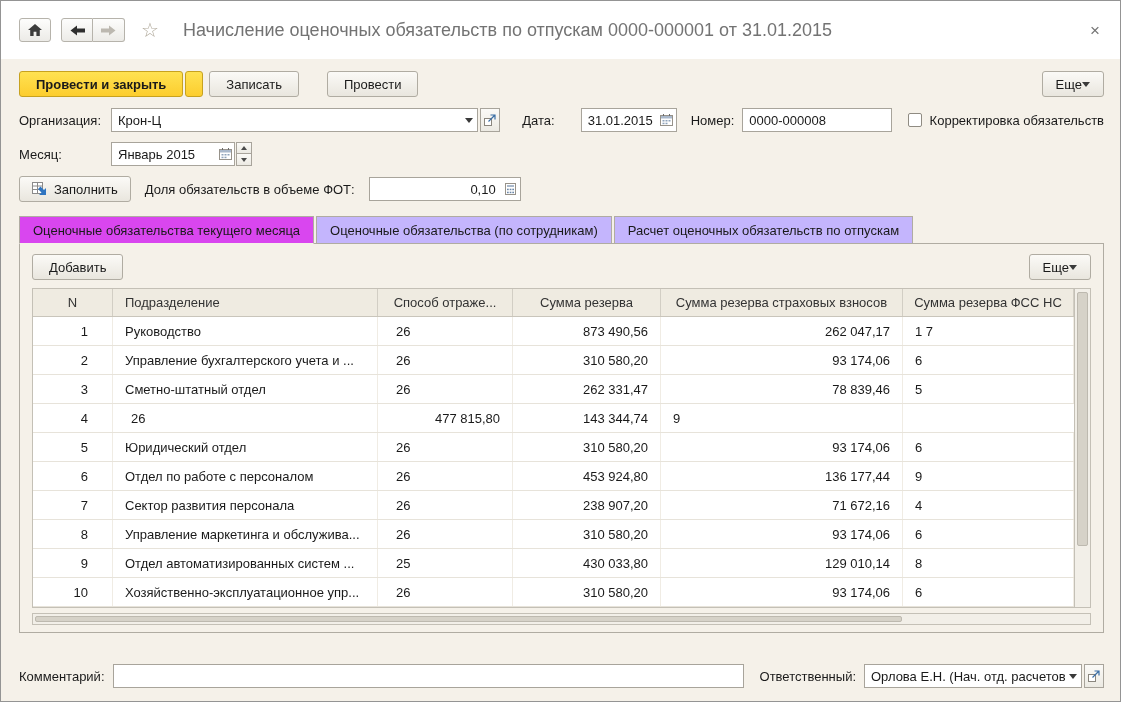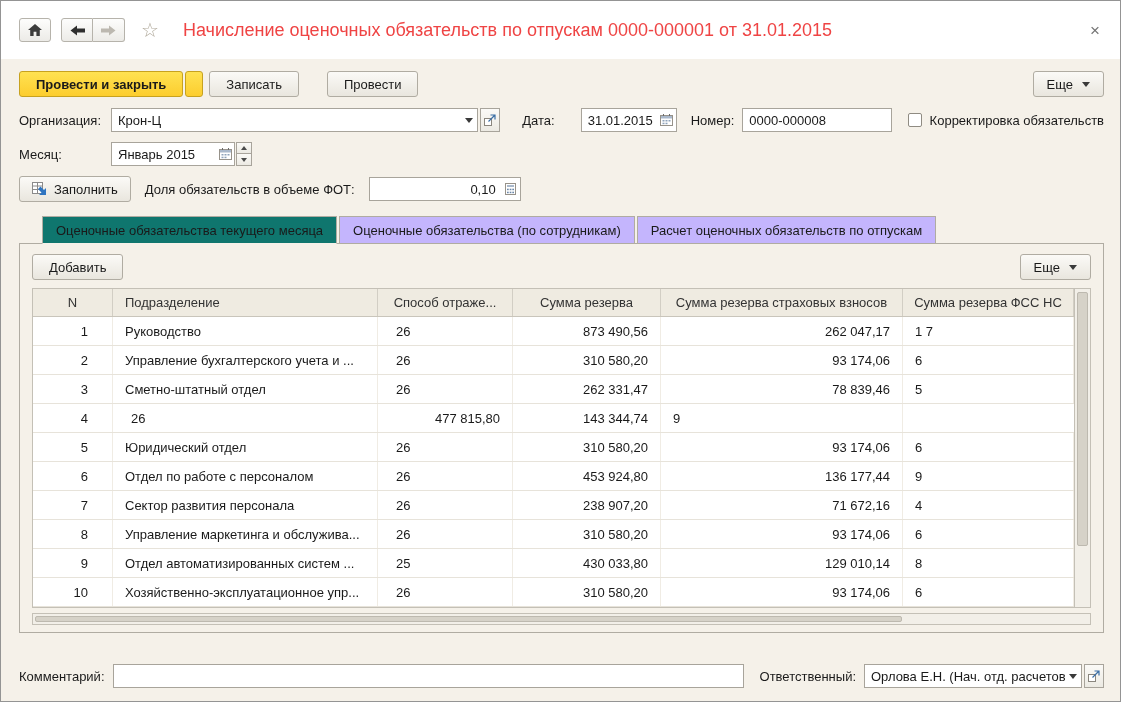--- a/index.html
+++ b/index.html
@@ -10,31 +10,31 @@
     font-family:"Liberation Sans","DejaVu Sans",sans-serif;
     font-size:13px; color:#1a1a1a; display:flex; flex-direction:column; overflow:hidden;
   }
   
   .titlebar { background:#ffffff; height:58px; flex:0 0 auto; display:flex; align-items:center; padding:0 16px 0 18px; }
   .navbtn { height:24px; min-width:32px; background:linear-gradient(#fdfdfc,#ecebe7); border:1px solid #b6b3ab; border-radius:3px; display:inline-flex; align-items:center; justify-content:center; padding:0 6px; }
   .navgroup { display:flex; margin-left:10px; }
   .navgroup .navbtn:first-child { border-radius:3px 0 0 3px; }
   .navgroup .navbtn:last-child { border-radius:0 3px 3px 0; border-left:none; }
   .star { font-size:20px; color:#b2ab9d; margin-left:16px; line-height:1; }
-  .doc-title { font-size:18px; color:#ef4444; margin-left:24px; white-space:nowrap; overflow:hidden; }
+  .doc-title { font-size:18px; color:#737373; margin-left:24px; white-space:nowrap; overflow:hidden; }
   .close-x { margin-left:auto; font-size:17px; color:#757575; padding:2px 4px; line-height:1; }
   
   .cmdbar { display:flex; align-items:center; padding:12px 16px 6px 18px; }
   .btn { height:26px; background:linear-gradient(#fbfaf7,#e9e6de); border:1px solid #b0aca2; border-radius:3px; padding:5px 16px; font-size:13px; color:#1a1a1a; display:inline-flex; align-items:center; justify-content:center; white-space:nowrap; }
   .btn-yellow { background:linear-gradient(#ffe252,#fccd2e); border-color:#c7a21f; font-weight:bold; }
   .btn-yellow-mini { width:18px; padding:0; margin-left:2px; }
   .gap26 { margin-left:28px; }
   .gap6 { margin-left:6px; }
   .btn-more { margin-left:auto; padding:0 13px; }
-  .btn-more .lbl { margin-right:9px; }
+  .btn-more .lbl { }
   .tri-down { width:0; height:0; border-left:4px solid transparent; border-right:4px solid transparent; border-top:5px solid #3a3a3a; }
   
   .frow { display:flex; align-items:center; padding:5px 16px 5px 18px; }
   .lab { white-space:nowrap; }
   .w-lab1 { width:92px; flex:0 0 auto; }
   .field, .combo { display:flex; align-items:center; height:24px; background:#ffffff; border:1px solid #a8a49b; }
   .combo .val, .field .val { flex:1; padding:0 6px; white-space:nowrap; overflow:hidden; }
   .val-right { text-align:right; }
   .arrow-seg { width:16px; flex:0 0 auto; display:flex; align-items:center; justify-content:center; }
   .iconbtn { width:18px; height:22px; flex:0 0 auto; display:flex; align-items:center; justify-content:center; }
@@ -51,21 +51,21 @@
   .spinner { display:flex; flex-direction:column; margin-left:1px; }
   .spin { width:16px; height:12px; border:1px solid #a8a49b; background:linear-gradient(#fbfaf7,#eceae3); display:flex; align-items:center; justify-content:center; }
   .spin + .spin { border-top:none; }
   .tri-up-s { width:0; height:0; border-left:3px solid transparent; border-right:3px solid transparent; border-bottom:4px solid #4a4a4a; }
   .tri-down-s { width:0; height:0; border-left:3px solid transparent; border-right:3px solid transparent; border-top:4px solid #4a4a4a; }
   .btn-fill { padding:0 12px; }
   .btn-fill .lbl { margin-left:7px; }
   
   .tabs { display:flex; padding:8px 16px 0 18px; }
   .tab { height:28px; padding:0 13px; display:flex; align-items:center; background:#c4b5fd; border:1px solid #b0aca2; margin-right:2px; position:relative; top:1px; white-space:nowrap; }
-  .tab.active { background:#0f766e; border-bottom:1px solid #f5f1e9; z-index:2;margin-left:23px; }
+  .tab.active { background:#d946ef; border-bottom:1px solid #f5f1e9; z-index:2; }
   
   .panel { margin:0 16px 0 18px; border:1px solid #b0aca2; height:390px; background:#f5f1e9; position:relative; z-index:1; display:flex; flex-direction:column; flex:0 0 auto; }
   .panel-toolbar { display:flex; align-items:center; padding:10px 12px 8px 12px; }
   
   .gridwrap { display:flex; margin:0 12px; flex:0 0 auto; }
   .grid { flex:1; border:1px solid #c4c0b6; background:#ffffff; overflow:hidden; }
   .thead, .trow { display:grid; grid-template-columns:80px 265px 135px 148px 242px 1fr; }
   .thead { height:28px; background:#efebe1; border-bottom:1px solid #c9c5bb; }
   .hc { display:flex; align-items:center; justify-content:center; padding:0 6px; border-right:1px solid #d2cec4; color:#333; white-space:nowrap; overflow:hidden; }
   .hc-left { justify-content:flex-start; padding-left:12px; }

